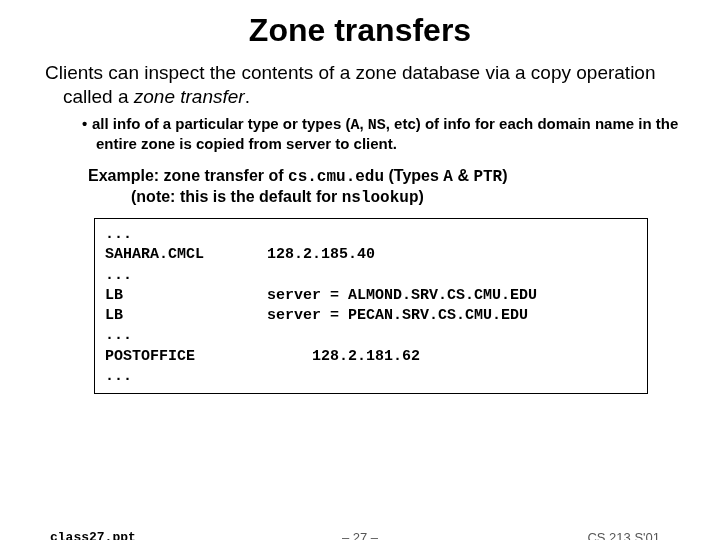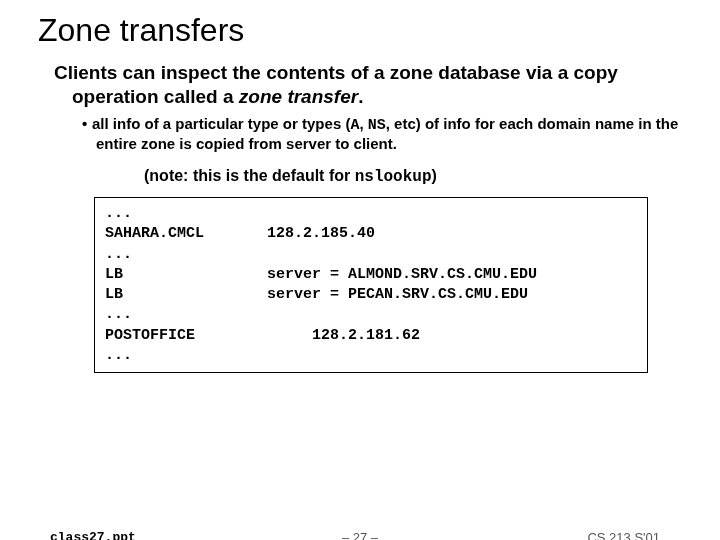--- a/index.html
+++ b/index.html
@@ -13,30 +13,30 @@
     box-sizing: border-box;
   }
   .slide {
     width: 720px;
     height: 540px;
     position: relative;
     padding: 10px 38px 0 38px;
     box-sizing: border-box;
   }
   .title {
-    text-align: left;
+    text-align: center;
     font-size: 32px;
-    font-weight: normal;
+    font-weight: bold;
     margin: 2px 0 12px 0;
   }
   .body-text {
     font-size: 19px;
-    font-weight: bold;
+    font-weight: normal;
     line-height: 1.25;
-    margin: 0 0 6px 16px;
+    margin: 0 0 6px 7px;
     padding-left: 18px;
     text-indent: -18px;
   }
   .body-text .emph {
     font-style: italic;
   }
   .sub-bullet {
     font-size: 15px;
     font-weight: bold;
     line-height: 1.25;
@@ -52,21 +52,21 @@
   .mono {
     font-family: "Courier New", Courier, monospace;
   }
   .example {
     font-size: 16px;
     font-weight: bold;
     line-height: 1.25;
     margin: 4px 0 10px 50px;
   }
   .example .indent {
-    margin-left: 56px;
+    margin-left: 43px;
   }
   .codebox {
     margin: 6px 0 0 56px;
     border: 1.5px solid #000;
     width: 554px;
     box-sizing: border-box;
     padding: 6px 10px 6px 10px;
     font-family: "Courier New", Courier, monospace;
     font-size: 15px;
     font-weight: bold;
@@ -109,20 +109,23 @@
   <p class="body-text">
     <span>Clients can inspect the contents of a zone database via a copy operation called a </span><span class="emph">zone transfer</span><span>.</span>
   </p>
 
   <p class="sub-bullet">
     <span class="dot">•</span><span>all info of a particular type or types (</span><span class="mono">A</span><span>, </span><span class="mono">NS</span><span>, etc) of info for each domain name in the entire zone is copied from server to client.</span>
   </p>
 
 
   <div class="example">
+    <div>
+      <span>Example: zone transfer of </span><span class="mono">cs.cmu.edu</span><span> (Types </span><span class="mono">A</span><span> &amp; </span><span class="mono">PTR</span><span>)</span>
+    </div>
     <div class="indent">
       <span>(note: this is the default for </span><span class="mono">nslookup</span><span>)</span>
     </div>
   </div>
 
   <div class="codebox">...
 SAHARA.CMCL       128.2.185.40
 ...
 LB                server = ALMOND.SRV.CS.CMU.EDU
 LB                server = PECAN.SRV.CS.CMU.EDU

